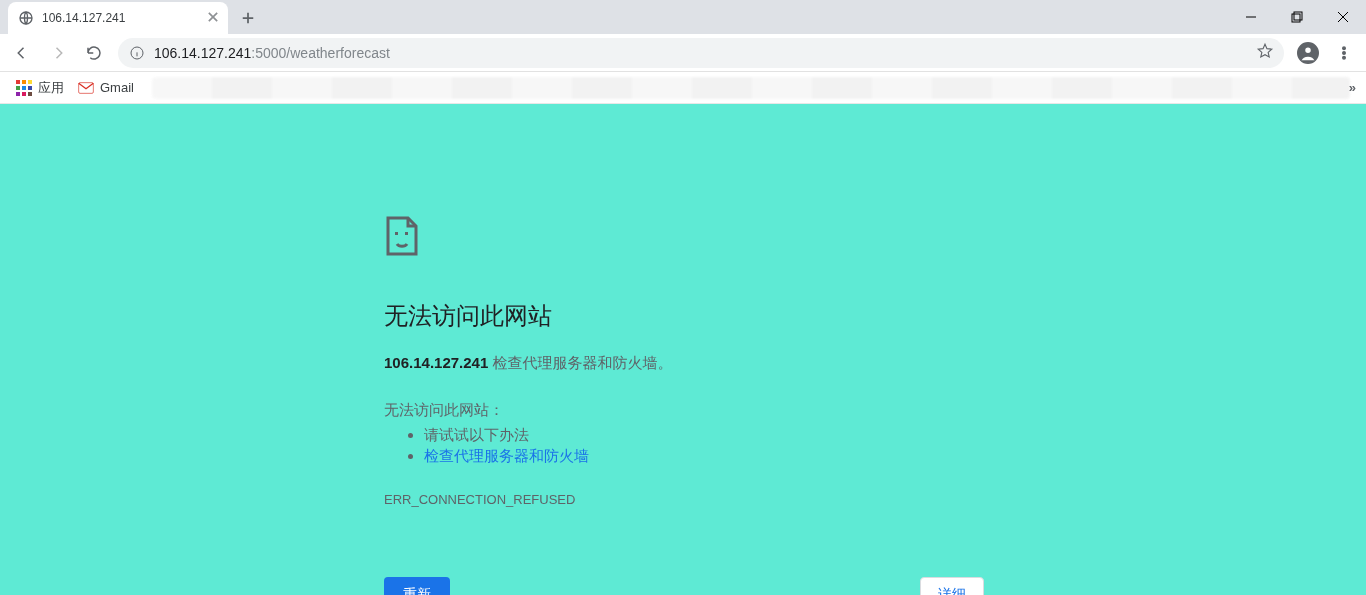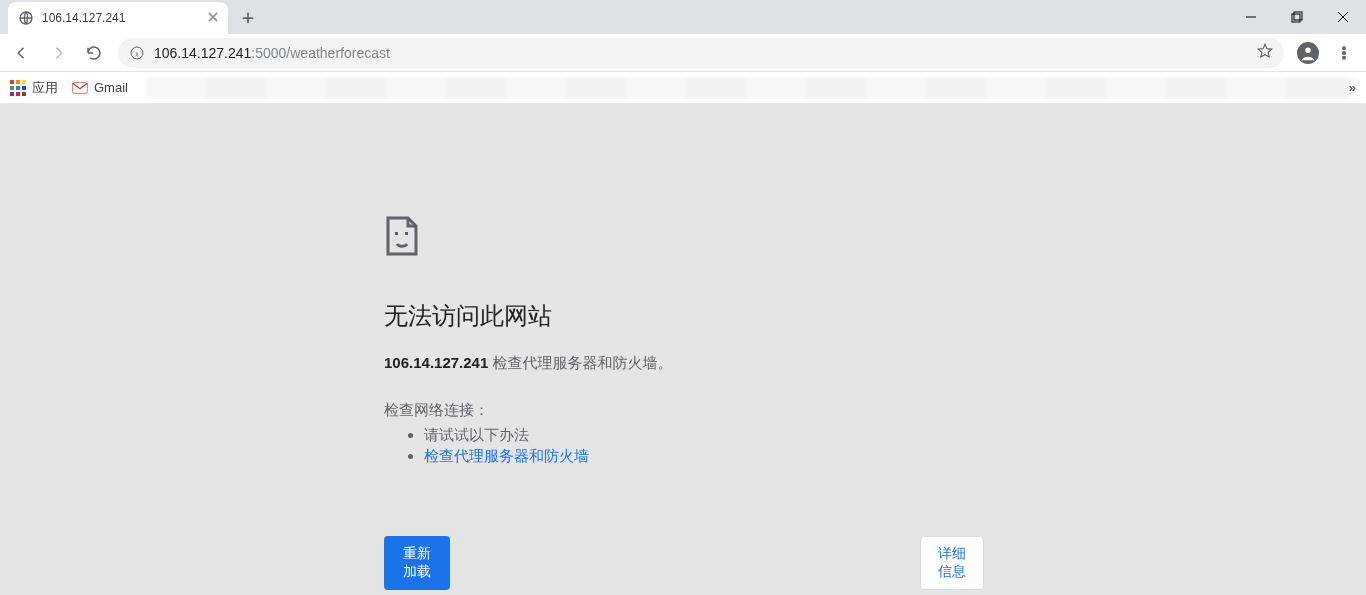--- a/index.html
+++ b/index.html
@@ -69,39 +69,39 @@
   .omnibox .url .host { color: #202124; }
   .omnibox .url .rest { color: #80868b; }
   .omnibox .star { margin-left: 6px; }
   .omnibox .star svg { width: 18px; height: 18px; stroke: #5f6368; stroke-width: 1.5; fill: none; }
   .profile svg { width: 22px; height: 22px; fill: #5f6368; }
   .kebab svg { width: 16px; height: 16px; fill: #5f6368; }
 
   
   .bookmarks {
     height: 32px; background: #fff; border-bottom: 1px solid #e8e8e8;
-    display: flex; align-items: center; padding: 0 10px; gap: 14px; font-size: 13px; color: #3c4043;
+    display: flex; align-items: center; padding: 0 16px; gap: 14px; font-size: 13px; color: #3c4043;
     position: relative;
   }
   .bm-item { display: flex; align-items: center; gap: 6px; }
   .apps-icon {
     width: 16px; height: 16px; display: grid; grid-template-columns: repeat(3,4px); grid-template-rows: repeat(3,4px); gap: 2px;
   }
   .apps-icon span { width:4px; height:4px; }
   .gmail-icon { width:16px; height:12px; }
   .bm-blur {
     flex: 1; height: 22px; margin-left: 4px; border-radius: 4px;
     background: repeating-linear-gradient(90deg,#f3f3f3 0 60px,#eaeaea 60px 120px);
     filter: blur(1px); opacity:.6;
   }
   .bm-overflow { position: absolute; right: 10px; top: 8px; font-weight: bold; color:#5f6368; }
 
   
   .content {
-    position: relative; height: calc(595px - 34px - 38px - 32px); background: #e5e5e5;
+    position: relative; height: calc(595px - 34px - 38px - 32px); background: #5eead4;
   }
   .err-wrap {
     position: absolute; left: 384px; top: 112px; width: 600px;
     font-family: "Segoe UI","Microsoft YaHei",sans-serif; color: #202124;
   }
   .err-icon { margin-bottom: 40px; }
   .err-icon svg { width: 36px; height: 40px; }
   .err-title { font-size: 24px; font-weight: 400; color: #202124; margin-bottom: 22px; }
   .err-line { font-size: 15px; color:#5f6368; margin-bottom: 28px; }
   .err-line strong { color:#202124; font-weight:600; }
@@ -253,25 +253,26 @@
         <path d="M13 30c2-3 8-3 10 0" fill="none" stroke="#5f6368" stroke-width="3" transform="scale(1,-1) translate(0,-58)"></path>
       </svg>
     </div>
 
     <div class="err-title">无法访问此网站</div>
 
     <div class="err-line">
       <strong>106.14.127.241</strong><span> 检查代理服务器和防火墙。</span>
     </div>
 
-    <div class="err-sub">检查网络连接：</div>
+    <div class="err-sub">无法访问此网站：</div>
     <ul class="err-ul">
       <li>请试试以下办法</li>
       <li><a href="#">检查代理服务器和防火墙</a></li>
     </ul>
 
+    <div class="err-code">ERR_CONNECTION_REFUSED</div>
 
     <div class="err-buttons">
       <button class="btn-primary">重新加载</button>
       <button class="btn-secondary">详细信息</button>
     </div>
   </div>
 </div>
 
 </body></html>

